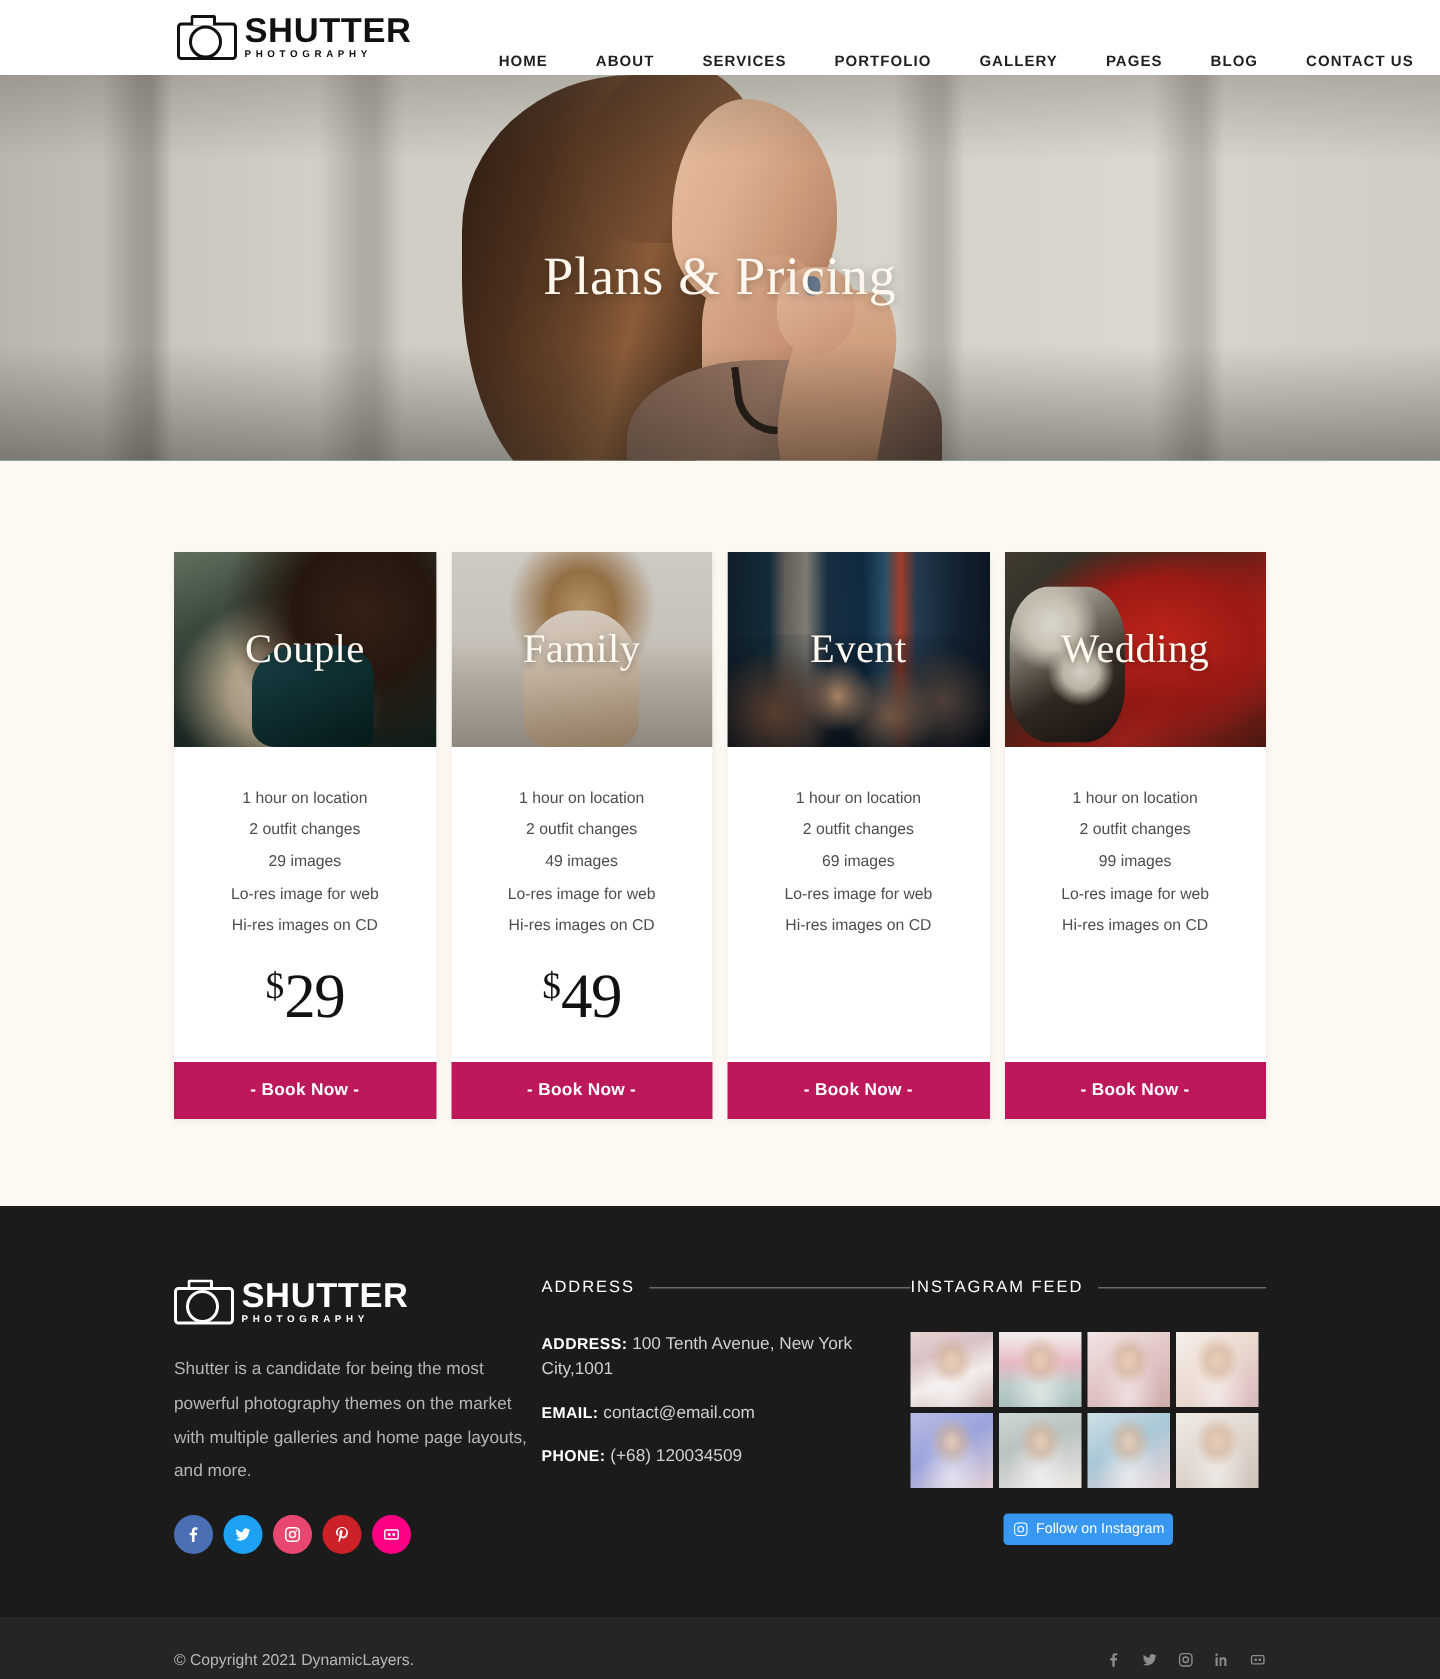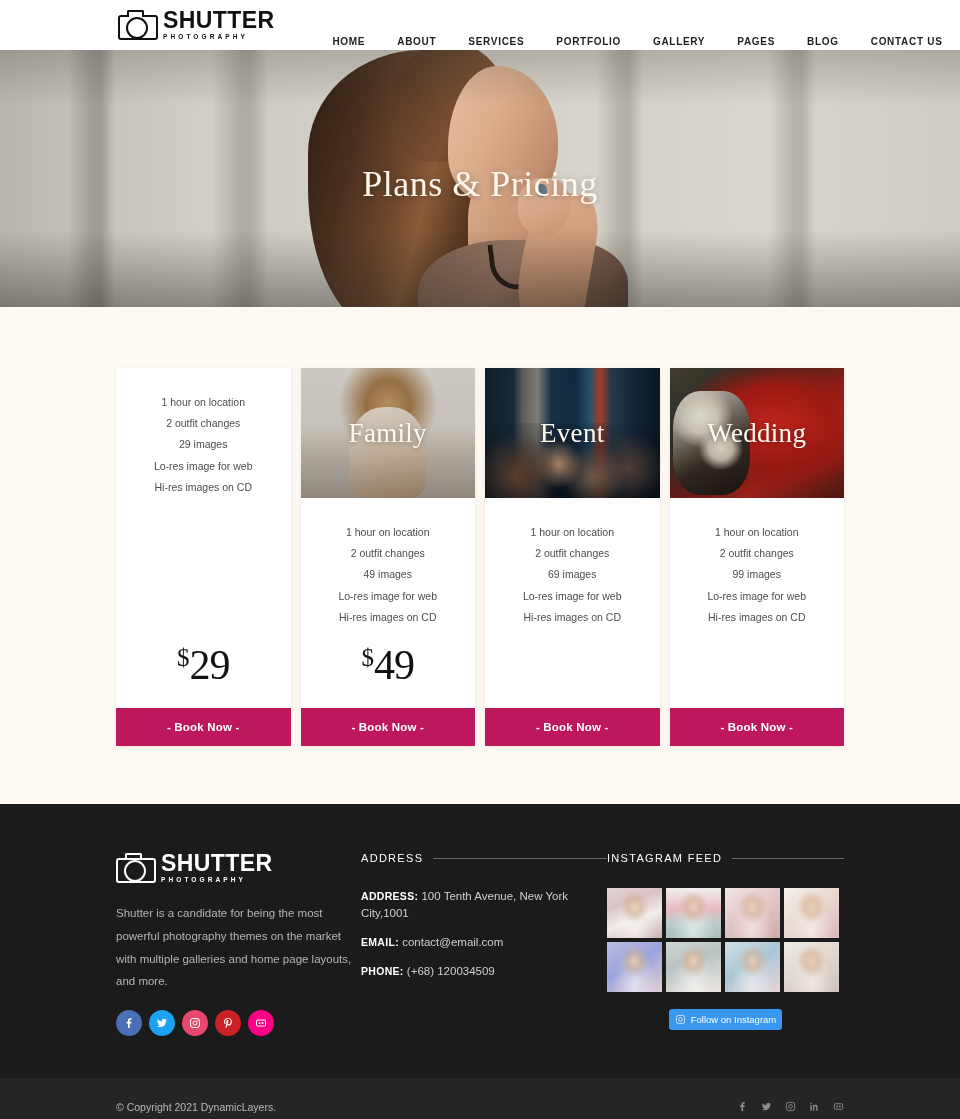--- a/index.html
+++ b/index.html
@@ -348,20 +348,25 @@
       </div>
       <div class="wall-shade"></div>
     </div>
     <div class="hero-title">Plans &amp; Pricing</div>
   </div>
 
   <div class="pricing-section">
     <div class="cards">
 
       <div class="card">
+        <div class="card-img">
+          <div class="ph ph-couple"></div>
+            <div class="card-img-shade"></div>
+          <div class="card-title">Couple</div>
+        </div>
         <ul class="card-feats">
           <li>1 hour on location</li>
           <li>2 outfit changes</li>
           <li>29 images</li>
           <li>Lo-res image for web</li>
           <li>Hi-res images on CD</li>
         </ul>
         <div class="card-price">
           <span class="cur">$</span><span class="amt">29</span>
         </div>

